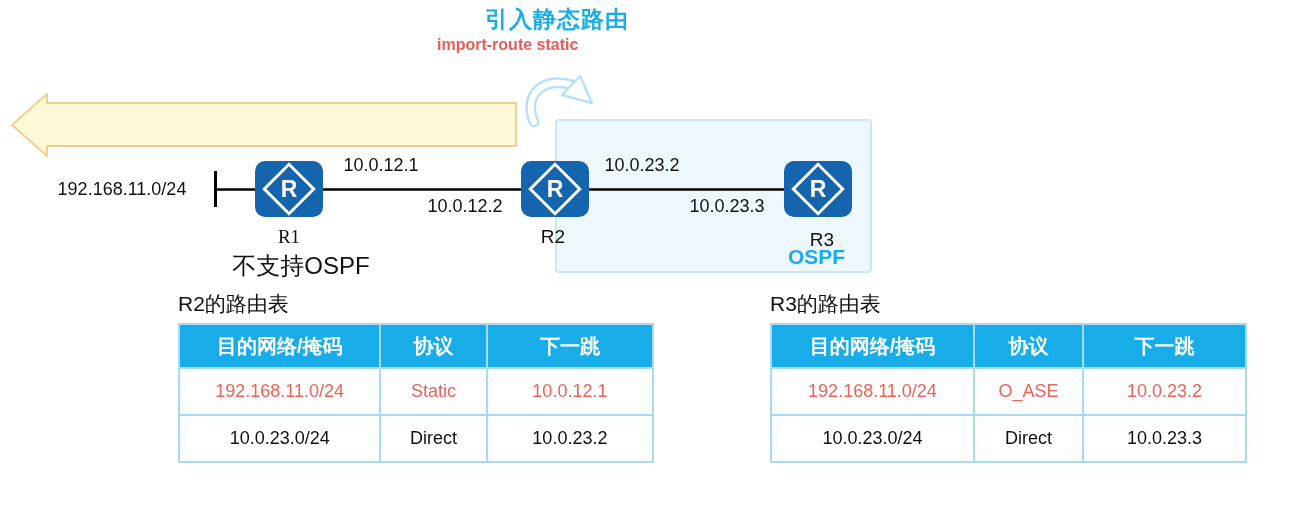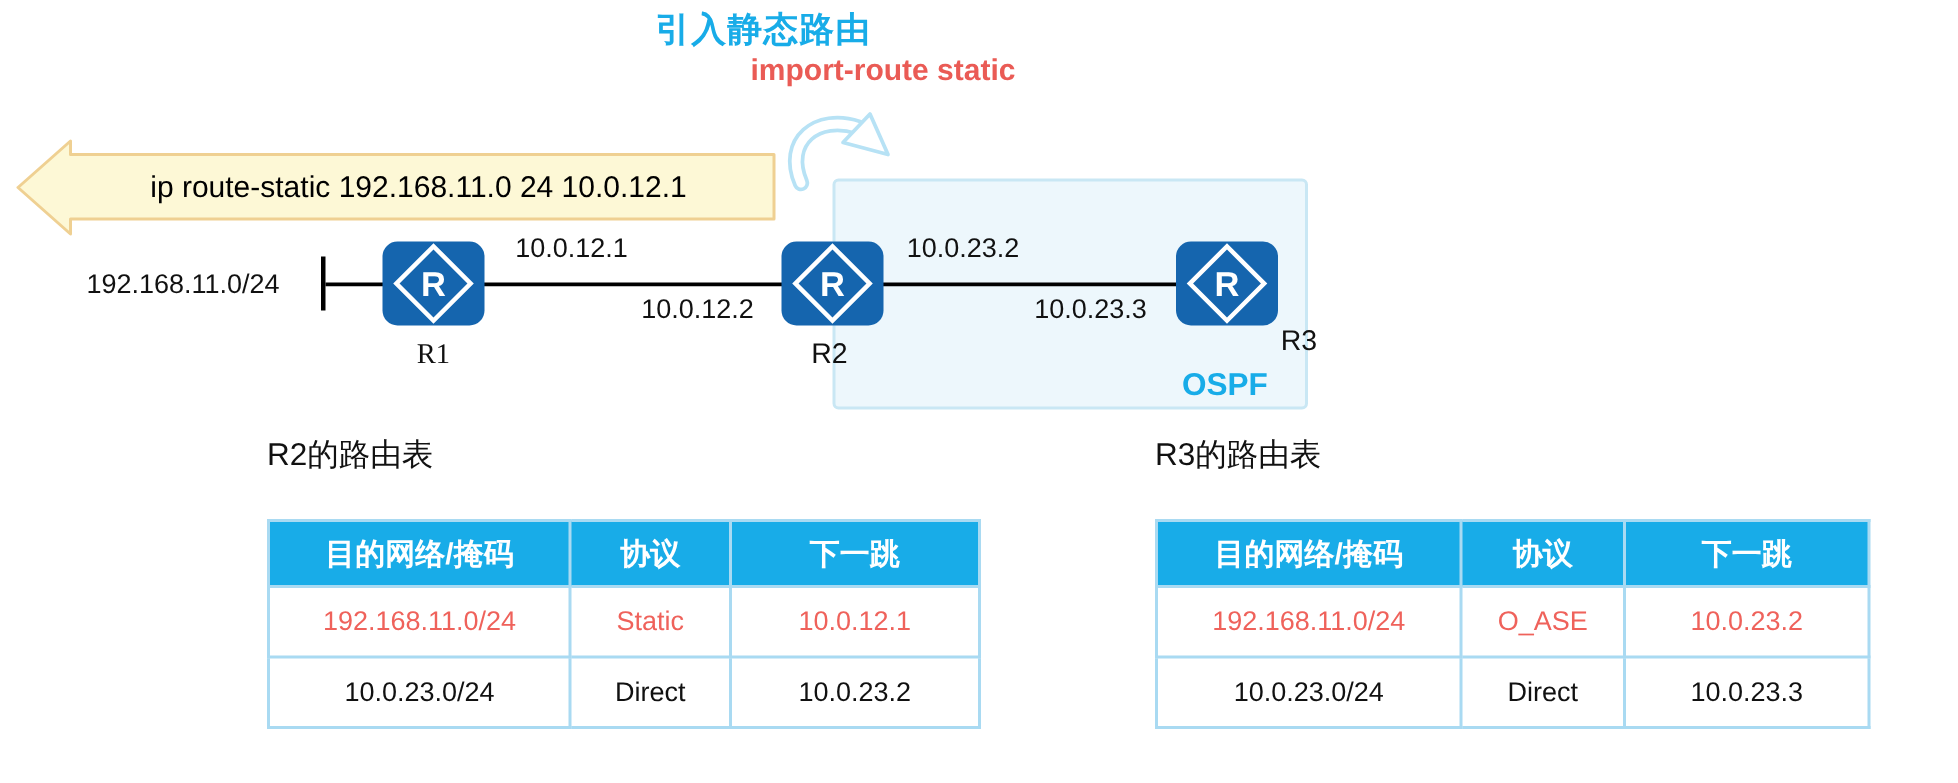--- a/index.html
+++ b/index.html
@@ -12,45 +12,45 @@
     --zone-fill:#EDF7FC;
     --zone-stroke:#C9E7F4;
     --ink:#111111;
   }
   html,body{margin:0;padding:0;background:#ffffff;}
   .stage{
     position:relative;width:1305px;height:522px;background:#ffffff;overflow:hidden;
     font-family:"Liberation Sans","DejaVu Sans",sans-serif;color:var(--ink);
   }
   
-  .heading{position:absolute;left:437px;top:4px;width:240px;text-align:left;
+  .heading{position:absolute;left:437px;top:4px;width:240px;text-align:center;
     font-size:23px;font-weight:bold;color:var(--cyan);letter-spacing:1px;}
-  .subheading{position:absolute;left:437px;top:36px;width:240px;text-align:right;
-    font-size:20px;font-weight:bold;color:#EA5B55;}
+  .subheading{position:absolute;left:437px;top:36px;width:240px;text-align:left;
+    font-size:16px;font-weight:bold;color:#EA5B55;}
   
   .linklayer{position:absolute;left:0;top:0;width:1305px;height:522px;z-index:2;}
   .banner-text{position:absolute;left:58px;top:104px;width:442px;height:42px;line-height:42px;
     text-align:center;font-size:20px;color:#000;z-index:3;}
   
   .ospf-zone{position:absolute;left:555px;top:119px;width:317px;height:154px;z-index:1;
     background:var(--zone-fill);border:2px solid var(--zone-stroke);border-radius:4px;box-sizing:border-box;}
   .ospf-label{position:absolute;left:788px;top:245px;font-size:21px;font-weight:bold;color:var(--cyan);z-index:4;}
   
   .router{position:absolute;width:68px;height:56px;background:var(--router-blue);border-radius:10px;
     display:flex;align-items:center;justify-content:center;z-index:5;}
   .router .diamond{position:absolute;width:32px;height:32px;border:3.5px solid #fff;transform:rotate(45deg);}
   .router .rletter{position:relative;color:#fff;font-weight:bold;font-size:23px;line-height:1;}
   
   .lbl{position:absolute;transform:translateX(-50%);font-size:18px;white-space:nowrap;z-index:6;color:var(--ink);}
   .lbl.name{font-size:19px;}
   .lbl.note{font-size:24px;}
   
   .rtable{position:absolute;z-index:6;}
   .rtable .rtable-title{text-align:left;font-size:21px;color:var(--ink);height:33px;line-height:28px;}
-  .rtable table{border-collapse:collapse;table-layout:fixed;background:#fff;margin-top:23px;}
+  .rtable table{border-collapse:collapse;table-layout:fixed;background:#fff;}
   .rtable th{background:var(--cyan);color:#fff;font-size:20px;font-weight:bold;height:42px;
     border:2px solid var(--tbl-border);padding:0;text-align:center;}
   .rtable td{font-size:18px;height:45px;border:2px solid var(--tbl-border);padding:0;text-align:center;color:var(--ink);}
   .rtable tr.hl td{color:var(--red);}
 </style>
 </head>
 <body>
 
 <div class="stage">
 
@@ -68,21 +68,20 @@
 
     <line x1="217" y1="189.5" x2="818" y2="189.5" stroke="#000" stroke-width="2.5"></line>
 
     <g>
       <path d="M 534 122 C 522 94, 545 76, 572 85" fill="none" stroke="#B7E2F5" stroke-width="11" stroke-linecap="round"></path>
       <path d="M 534 122 C 522 94, 545 76, 572 85" fill="none" stroke="#ffffff" stroke-width="6" stroke-linecap="round"></path>
       <polygon points="562,95 580,76 592,103" fill="#ffffff" stroke="#B7E2F5" stroke-width="2.5" stroke-linejoin="round"></polygon>
     </g>
   </svg>
 
-  <div class="banner-text">ip route-static 192.168.11.0 24 10.0.12.1</div>
 
   <div class="router" style="left:255px;top:161px;">
     <span class="diamond"></span>
     <span class="rletter">R</span>
   </div>
   <div class="router" style="left:521px;top:161px;">
     <span class="diamond"></span>
     <span class="rletter">R</span>
   </div>
   <div class="router" style="left:784px;top:161px;">
@@ -90,21 +89,22 @@
     <span class="rletter">R</span>
   </div>
 
   <div class="lbl" style="left:122px;top:179px;">192.168.11.0/24</div>
   <div class="lbl" style="left:381px;top:155px;">10.0.12.1</div>
   <div class="lbl" style="left:465px;top:196px;">10.0.12.2</div>
   <div class="lbl" style="left:642px;top:155px;">10.0.23.2</div>
   <div class="lbl" style="left:727px;top:196px;">10.0.23.3</div>
   <div class="lbl name" style="left:289px;top:226px;font-family:Liberation Serif, serif;">R1</div>
   <div class="lbl name" style="left:553px;top:226px;">R2</div>
-  <div class="lbl name" style="left:822px;top:217px;margin-left:44px;">R3</div>
+  <div class="lbl name" style="left:822px;top:229px;">R3</div>
+  <div class="lbl note" style="left:301px;top:250px;">不支持OSPF</div>
 
   <div class="rtable" style="left:178px;top:290px;width:476px;">
     <div class="rtable-title">R2的路由表</div>
     <table>
       <colgroup>
           <col style="width:202px">
           <col style="width:107px">
           <col style="width:167px">
         </colgroup>
       <thead>

